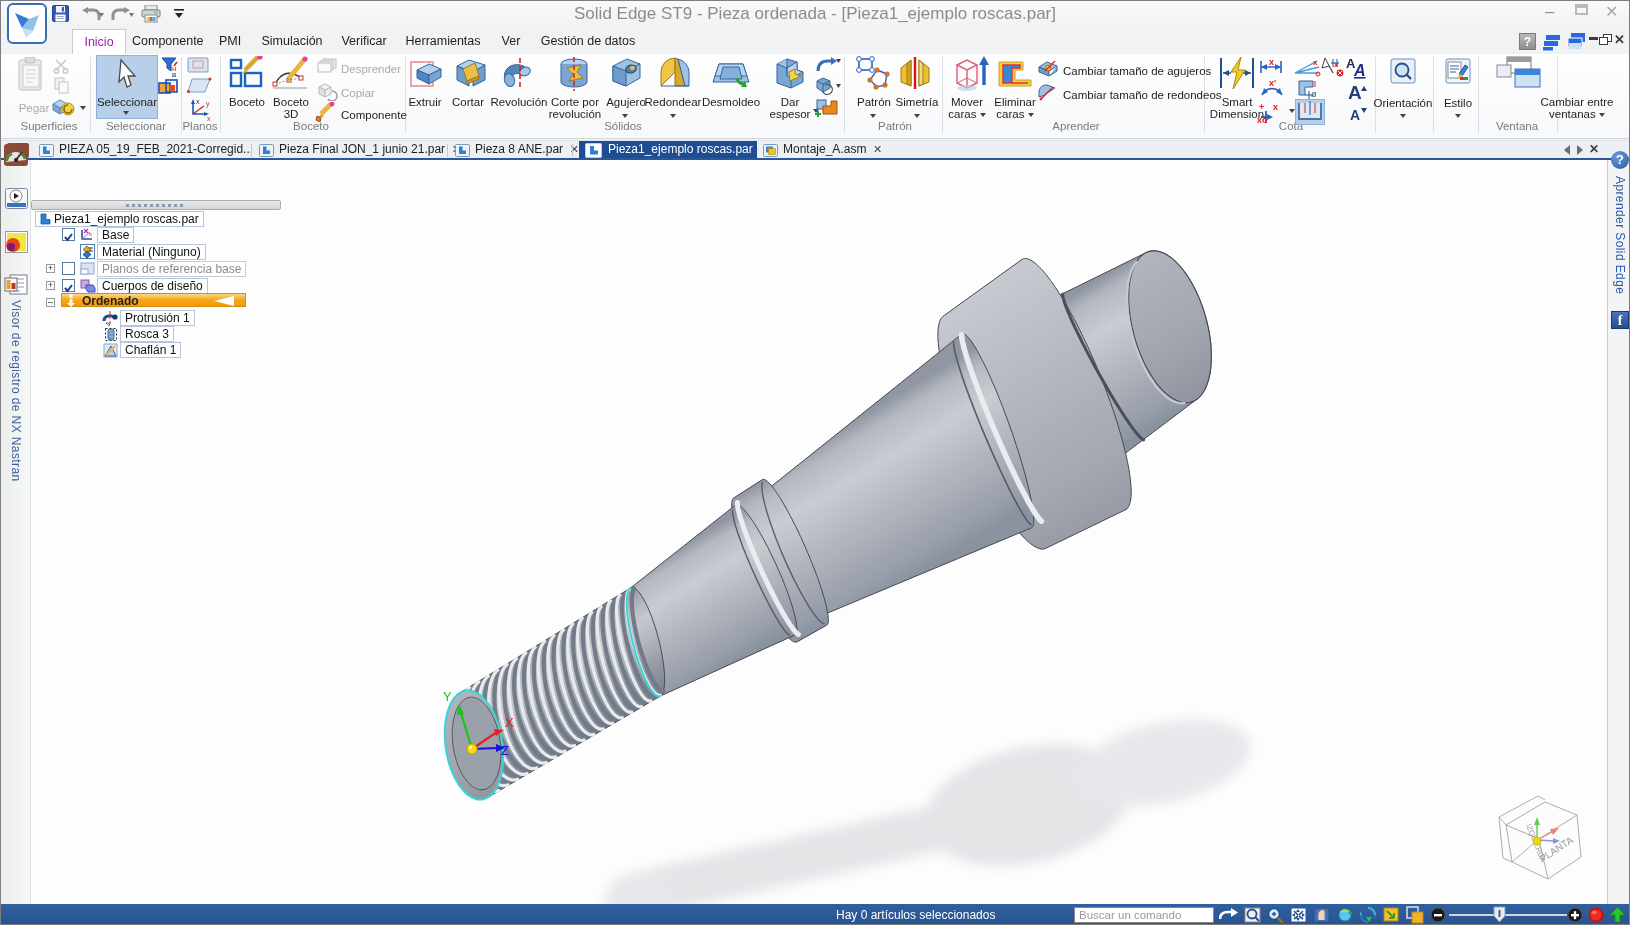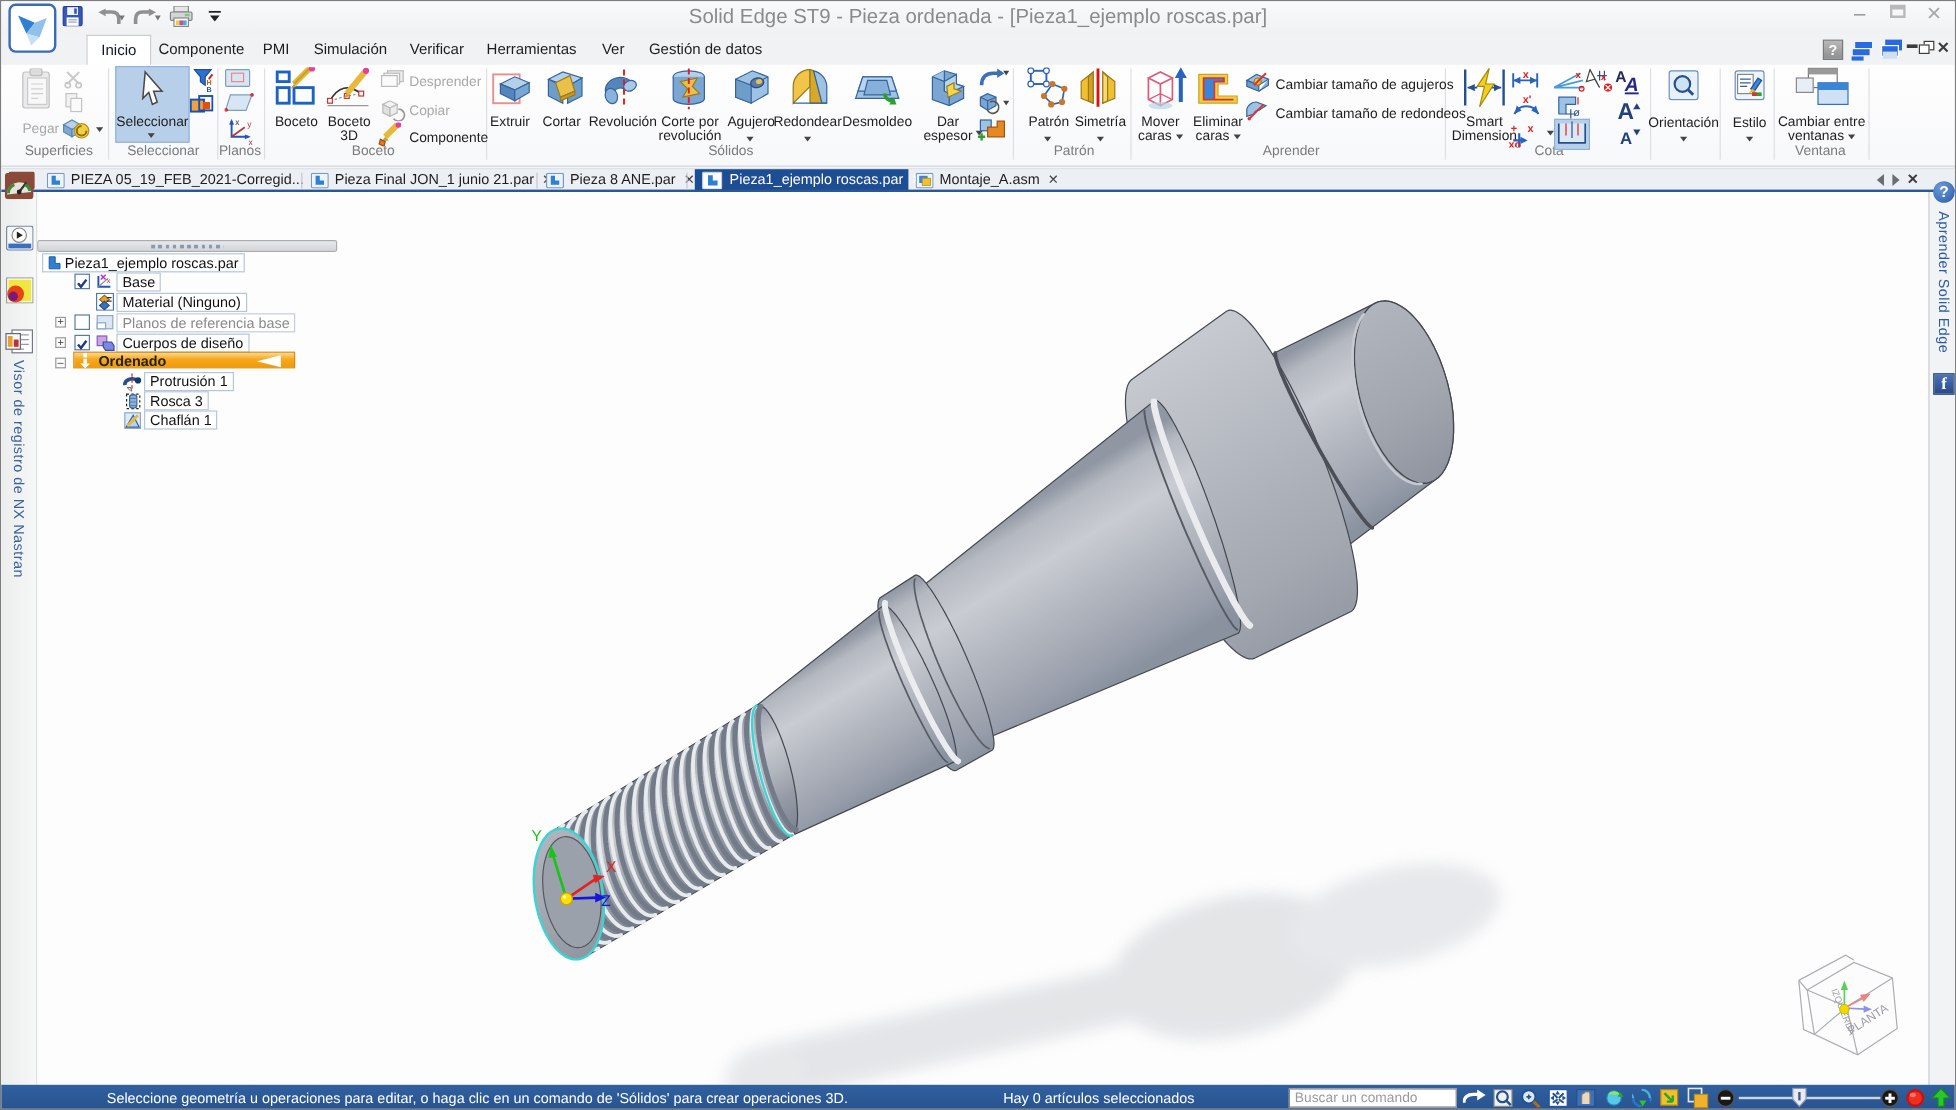--- a/index.html
+++ b/index.html
@@ -6,21 +6,21 @@
 #app{position:absolute;left:0;top:0;width:1630px;height:925px;background:#f3f4f5;border:1px solid #7d7d7d;overflow:hidden}
 .abs{position:absolute}
 
 #titlebar{position:absolute;left:0;top:0;width:100%;height:28px;background:linear-gradient(#f9fafb,#eff1f3)}
 #apbtn{position:absolute;left:6px;top:2px;width:40px;height:41px;background:#fff;border:2px solid #3a6cb5;border-radius:6px;z-index:5}
 #title{position:absolute;left:0;top:0;width:100%;text-align:center;font-size:17px;color:#8b8b8b;line-height:26px}
 .winbtn{position:absolute;top:6px;color:#9a9a9a;font-size:14px}
 
 #rtabs{position:absolute;left:0;top:28px;width:100%;height:25px;background:#f1f2f4}
 .rtab{position:absolute;top:0;height:25px;line-height:25px;font-size:12.5px;color:#1e1e1e;text-align:center}
-.rtab.active{background:#fff;border:1px solid #c9ccd1;border-bottom:none;color:#0f172a}
+.rtab.active{background:#fff;border:1px solid #c9ccd1;border-bottom:none;color:#a21caf}
 
 #ribbon{position:absolute;left:0;top:53px;width:100%;height:85px;background:linear-gradient(#fefefe,#f7f8fa);border-bottom:1px solid #d4d7dc}
 .rdiv{position:absolute;top:3px;width:1px;height:76px;background:#dcdfe3}
 .glabel{position:absolute;top:66px;font-size:11.5px;color:#7b7b7b;text-align:center;white-space:nowrap}
 .rlab{position:absolute;font-size:11.5px;color:#1e1e1e;text-align:center;white-space:nowrap;line-height:12px}
 .rlab.gray{color:#a9a9a9}
 .dar{display:inline-block;width:0;height:0;border-left:3px solid transparent;border-right:3px solid transparent;border-top:4px solid #444;vertical-align:middle}
 
 #doctabs{position:absolute;left:0;top:139px;width:100%;height:19px;background:#eceff4;border-top:1px solid #dfe2e6}
 #doctabline{position:absolute;left:0;top:157px;width:100%;height:2px;background:#2a5796}
@@ -119,21 +119,21 @@
       <div class="rdiv" style="left:941px"></div>
   <div class="rdiv" style="left:1203px"></div>
       <div class="rdiv" style="left:1374px"></div>
   <div class="rdiv" style="left:1432px"></div>
       <div class="rdiv" style="left:1477px"></div>
   <div class="rdiv" style="left:1556px"></div>
   <div class="glabel" style="left:8px;width:80px">Superficies</div>
   <div class="glabel" style="left:95px;width:80px">Seleccionar</div>
   <div class="glabel" style="left:164px;width:70px">Planos</div>
   <div class="glabel" style="left:270px;width:80px">Boceto</div>
-  <div class="glabel" style="left:568px;width:80px">Sólidos</div>
+  <div class="glabel" style="left:582px;width:80px">Sólidos</div>
   <div class="glabel" style="left:854px;width:80px">Patrón</div>
   <div class="glabel" style="left:1035px;width:80px">Aprender</div>
   <div class="glabel" style="left:1250px;width:80px">Cota</div>
   <div class="glabel" style="left:1476px;width:80px">Ventana</div>
 
   <svg class="abs" style="left:16px;top:3px" width="34" height="36" viewBox="0 0 34 36">
     <rect x="2" y="3" width="22" height="30" rx="2" fill="#e9eaeb" stroke="#c0c0c0"></rect>
     <rect x="8" y="0" width="10" height="6" rx="2" fill="#dcdcdc" stroke="#bdbdbd"></rect>
     <rect x="6" y="8" width="16" height="22" fill="#f8f8f8" stroke="#cacaca"></rect>
     <path d="M9 13h10M9 17h10M9 21h10M9 25h6" stroke="#d0d0d0"></path>
@@ -451,21 +451,21 @@
   </svg>
   <div class="rlab" style="left:1428px;top:43px;width:58px">Estilo</div>
   <div class="dar abs" style="left:1454px;top:60px"></div>
   <svg class="abs" style="left:1494px;top:1px" width="46" height="40" viewBox="0 0 46 40">
     <rect x="12" y="2" width="24" height="16" fill="#fff" stroke="#777"></rect>
     <rect x="12" y="2" width="24" height="5" fill="#9a9a9a"></rect>
     <rect x="20" y="14" width="25" height="18" fill="#cfe2f5" stroke="#3a70b8"></rect>
     <rect x="20" y="14" width="25" height="6" fill="#3a85d8"></rect>
     <rect x="2" y="10" width="14" height="12" fill="#e8eef6" stroke="#888"></rect>
   </svg>
-  <div class="rlab" style="left:1470px;top:42px;width:94px">Cambiar entre<br>ventanas <span class="dar"></span></div>
+  <div class="rlab" style="left:1529px;top:42px;width:94px">Cambiar entre<br>ventanas <span class="dar"></span></div>
 
 </div>
 <div id="doctabs">
   <svg class="abs" style="left:6px;top:2px" width="22" height="15" viewBox="0 0 22 15">
     <rect x="0" y="0" width="22" height="15" rx="2" fill="#8a4a3a"></rect>
     <path d="M2 12 a9 8 0 0 1 18 -2" fill="#e8e4da"></path>
     <path d="M11 11 L16 5" stroke="#333" stroke-width="1.6"></path>
     <circle cx="11" cy="11" r="1.6" fill="#222"></circle>
     <path d="M3 12 a8 7 0 0 1 4 -6 M19 10 a8 7 0 0 0 -3 -4" stroke="#3a8a3a" stroke-width="2" fill="none"></path>
   </svg>
@@ -769,21 +769,20 @@
 </svg>
 <div class="vtext" style="position:absolute;left:8px;top:140px">Visor de registro de NX Nastran</div>
 </div>
 <div id="rstrip">
 <div class="abs" style="left:3px;top:-9px;width:18px;height:18px;border-radius:50%;background:radial-gradient(circle at 35% 30%,#6a9ad8,#2a5aa8);color:#fff;font-weight:bold;font-size:13px;text-align:center;line-height:18px">?</div>
 <div class="vtext" style="position:absolute;left:5px;top:16px;color:#2a5aa8">Aprender Solid Edge</div>
 <div class="abs" style="left:3px;top:151px;width:18px;height:18px;background:linear-gradient(#4a74b8,#2a4a88);border:1px solid #1a3a70;color:#fff;font-weight:bold;font-size:14px;text-align:center;line-height:17px;font-family:'Liberation Serif',serif">f</div>
 </div>
 </div>
 <div id="status">
-<div class="abs" style="left:88px;top:4px">Seleccione geometría u operaciones para editar, o haga clic en un comando de 'Sólidos' para crear operaciones 3D.</div>
 <div class="abs" style="left:835px;top:4px">Hay 0 artículos seleccionados</div>
 <div id="sbox">Buscar un comando</div>
 <svg class="abs" style="left:1218px;top:4px" width="20" height="14" viewBox="0 0 20 14">
         <path d="M1 11 Q1 4 9 4 L13 4" stroke="#fff" stroke-width="2.6" fill="none"></path>
         <polygon points="12,0 12,9 19,4.5" fill="#fff"></polygon>
       </svg>
 <svg class="abs" style="left:1243px;top:3px" width="17" height="16" viewBox="0 0 17 16">
         <rect x="1" y="1" width="15" height="14" fill="#f0f0f0" stroke="#888"></rect>
         <circle cx="8" cy="7" r="4.5" fill="none" stroke="#24508f" stroke-width="1.8"></circle>
         <path d="M11 10 L15 14" stroke="#24508f" stroke-width="2"></path>

